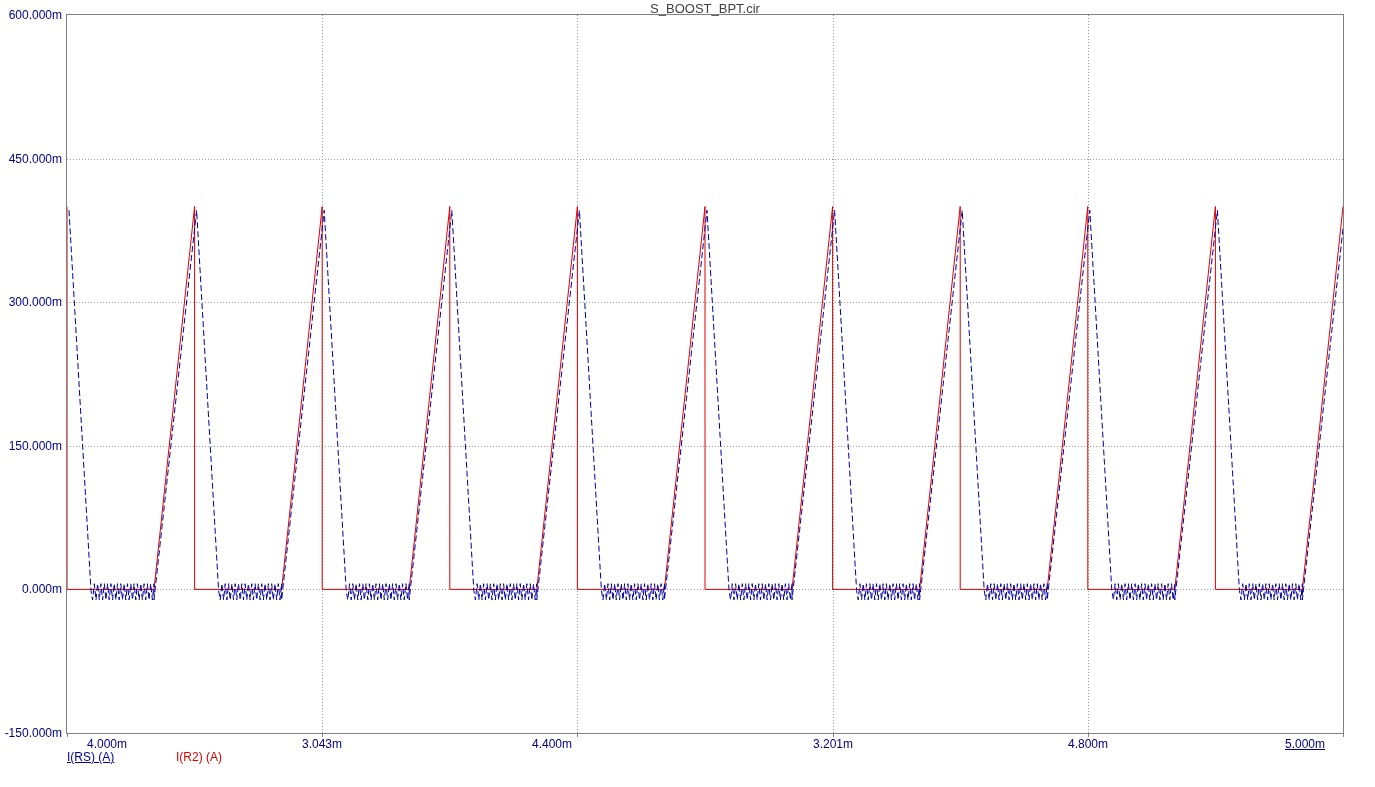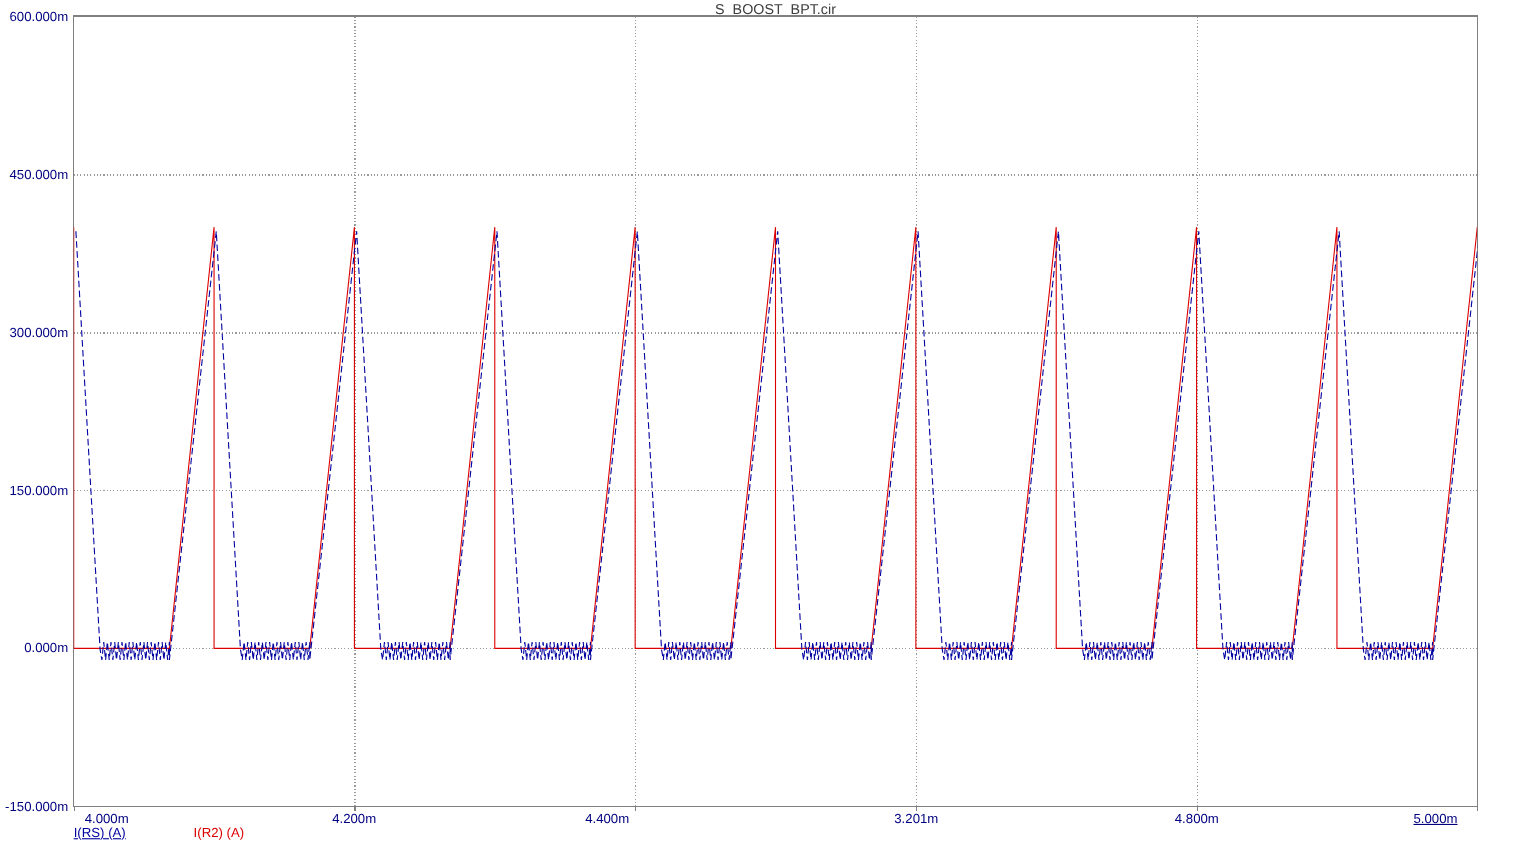--- a/index.html
+++ b/index.html
@@ -17,21 +17,21 @@
   }
   #plot-svg{position:absolute;left:0;top:0;}
   .ytick{
     position:absolute;left:0;width:62px;height:14px;
     text-align:right;font-size:12px;color:#000080;white-space:nowrap;
   }
   .xtick{
     position:absolute;top:737px;width:60px;height:14px;
     font-size:12px;color:#000080;white-space:nowrap;
   }
-  .xtick.align-left{text-align:center;}
+  .xtick.align-left{text-align:right;}
   .xtick.align-center{text-align:center;}
   .xtick.align-right{text-align:left;text-decoration:underline;}
   .x-axis-title{
     position:absolute;left:67px;top:764px;width:1276px;
     text-align:center;font-size:12px;color:#000080;
   }
   .legend{
     position:absolute;left:0;top:750px;width:1087px;height:16px;
   }
   .legend-item{
@@ -78,21 +78,21 @@
     </svg>
 
   <div class="ytick" style="top:8px">600.000m</div>
   <div class="ytick" style="top:152px">450.000m</div>
   <div class="ytick" style="top:295px">300.000m</div>
   <div class="ytick" style="top:439px">150.000m</div>
   <div class="ytick" style="top:582px">0.000m</div>
   <div class="ytick" style="top:726px">-150.000m</div>
 
   <div class="xtick align-left" style="left:67px">4.000m</div>
-  <div class="xtick align-center" style="left:292px">4.200m</div>
+  <div class="xtick align-center" style="left:292px">3.043m</div>
   <div class="xtick align-center" style="left:522px">4.400m</div>
   <div class="xtick align-center" style="left:803px">3.201m</div>
   <div class="xtick align-center" style="left:1058px">4.800m</div>
   <div class="xtick align-right" style="left:1285px">5.000m</div>
 
 
   <div class="legend">
     <div class="legend-item selected" id="legend-0" style="left: 67px; color: rgb(0, 0, 160);">I(RS) (A)</div>
     <div class="legend-item" id="legend-1" style="left: 137px; color: rgb(221, 0, 0); margin-left: 39px;">I(R2) (A)</div>
   </div>

